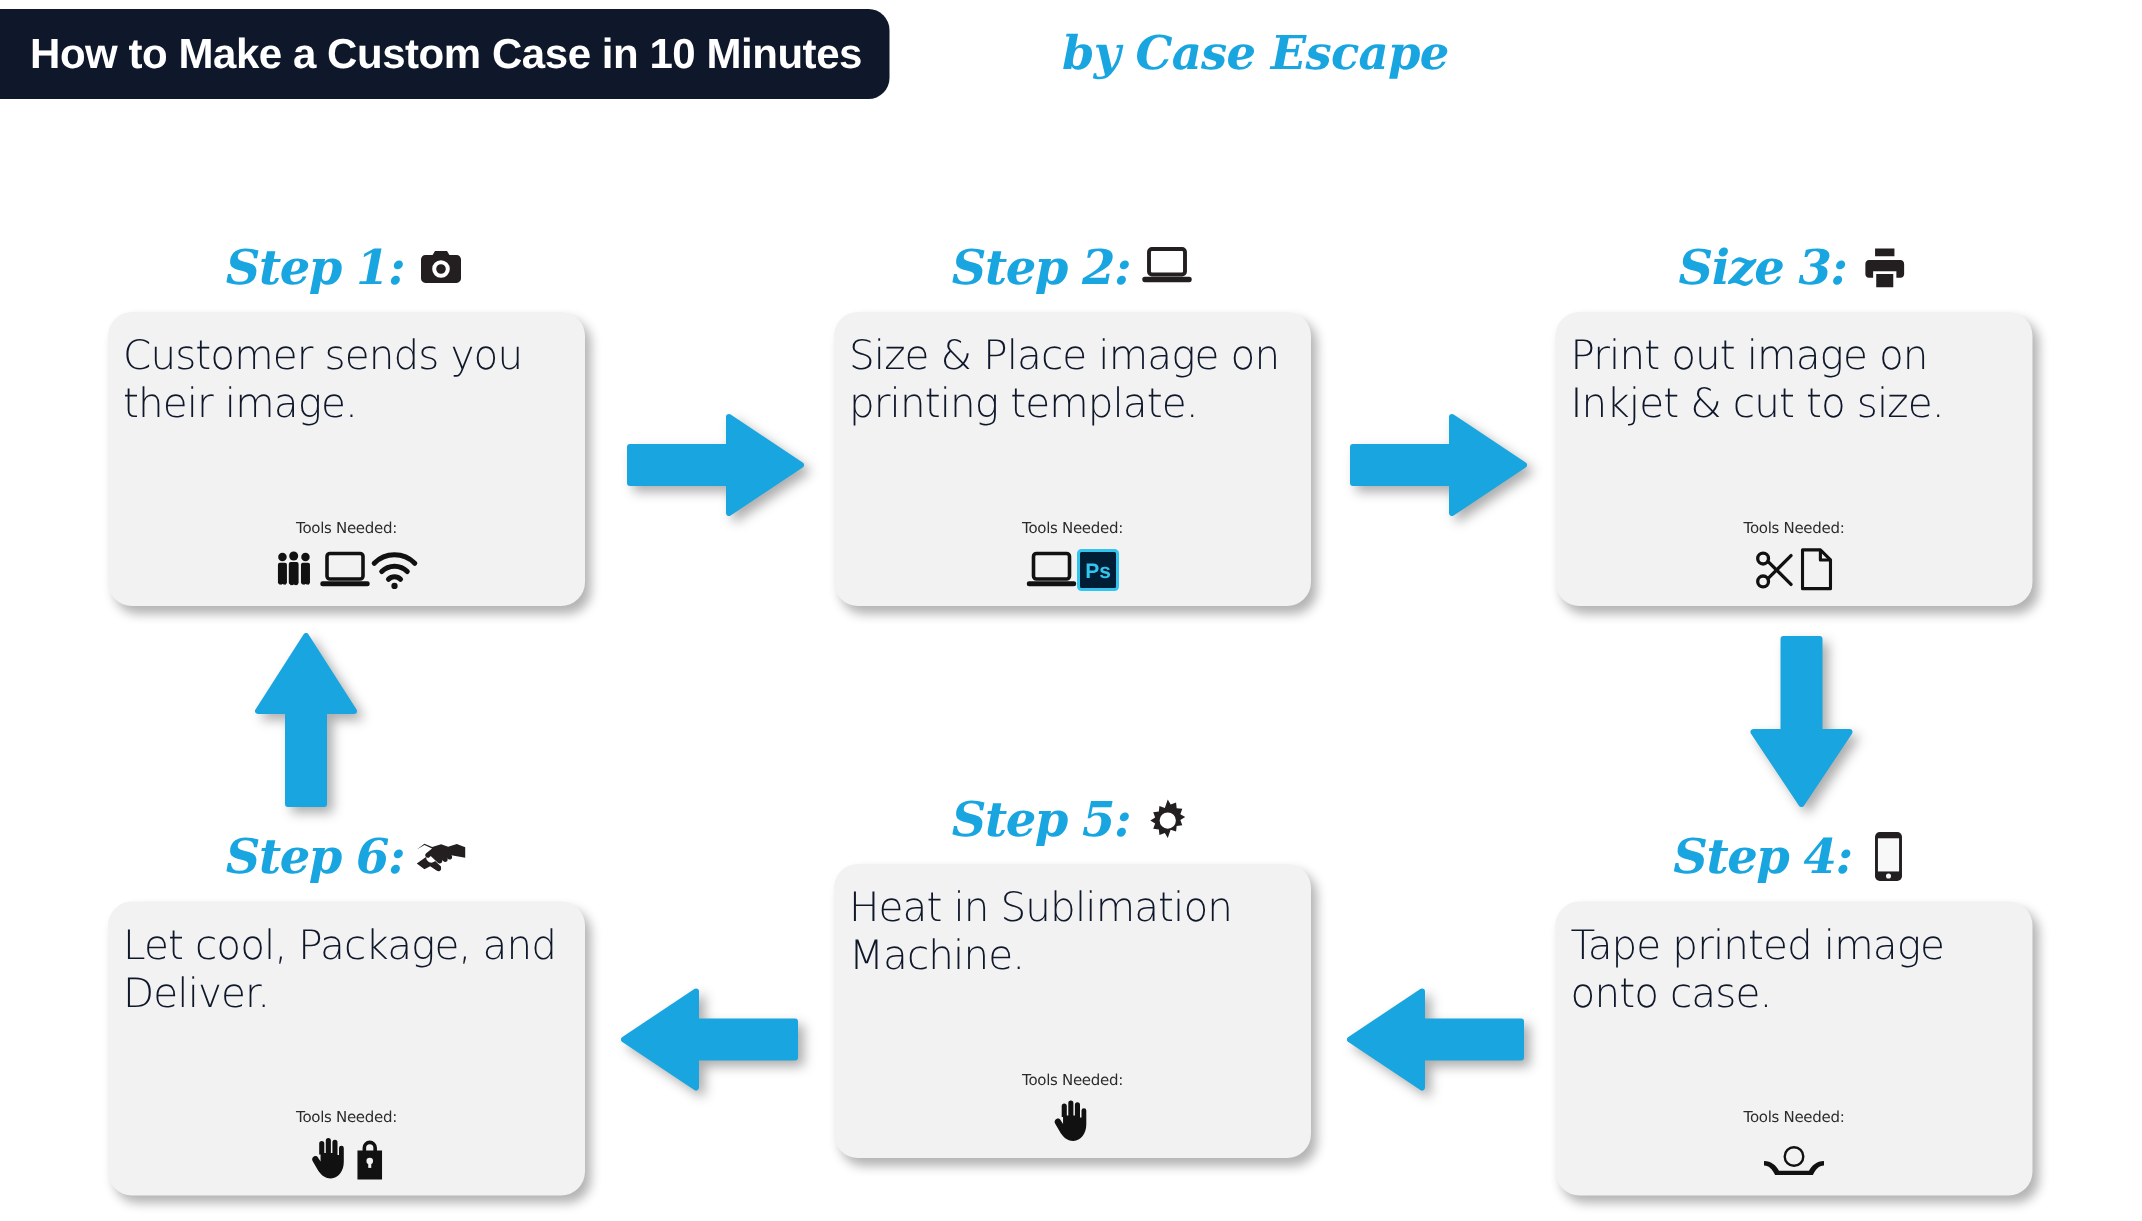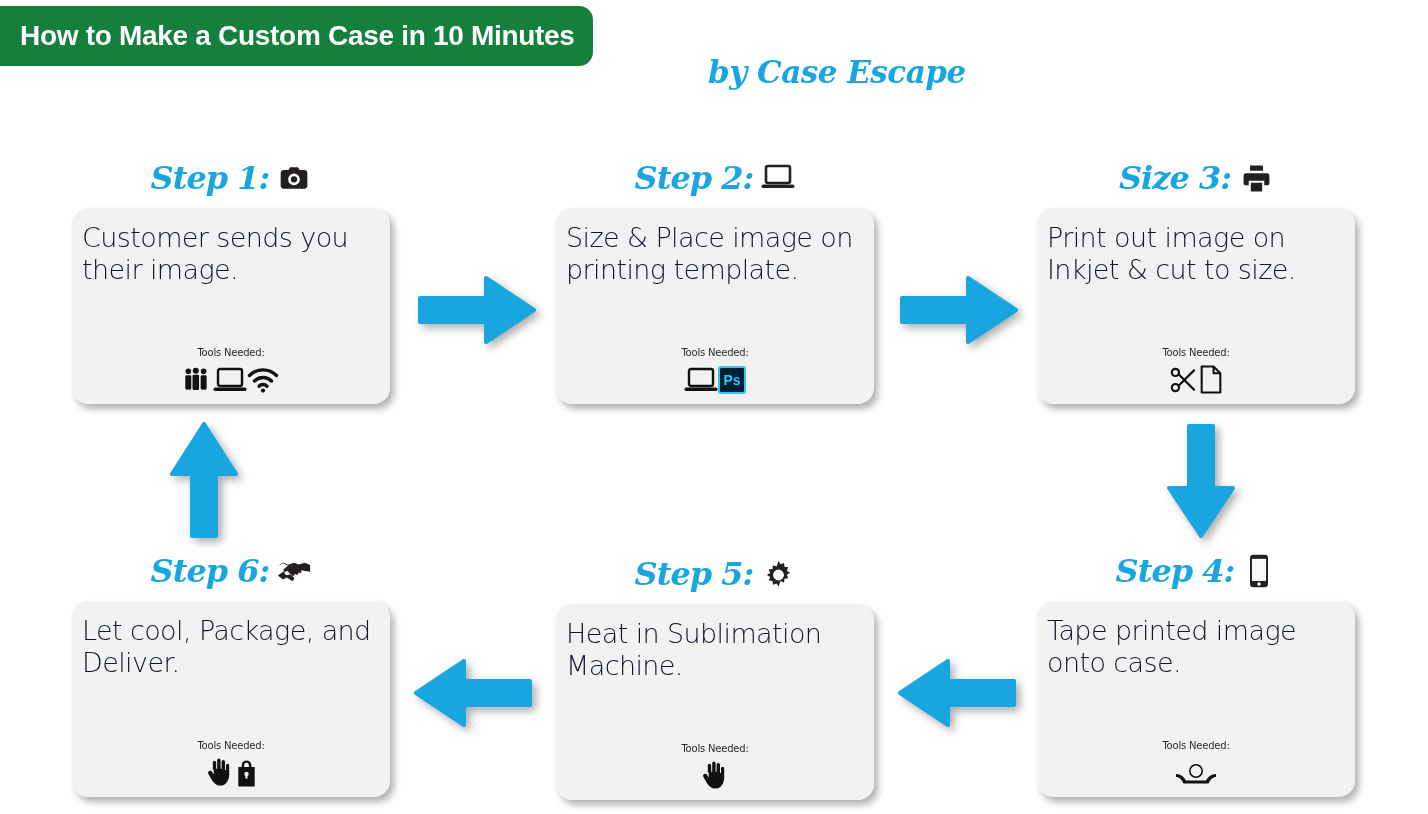--- a/index.html
+++ b/index.html
@@ -8,21 +8,21 @@
     background: #ffffff;
     font-family: "Liberation Sans", sans-serif;
     overflow: hidden;
   }
   #stage { position: relative; width: 1428px; height: 814px; }
 
   
   .header-bar {
     position: absolute; left: 0; top: 6px;
     height: 60px;
-    background: #15803d;
+    background: #0f172a;
     border-top-right-radius: 14px;
     border-bottom-right-radius: 14px;
     display: flex; align-items: center;
     padding: 0 18px 0 20px;
   }
   .header-title {
     color: #ffffff;
     font-size: 28px;
     font-weight: bold;
     font-family: "Liberation Sans", sans-serif;
@@ -32,21 +32,20 @@
   .header-brand {
     position: absolute;
     left: 708px; top: 18px;
     color: #19A6E0;
     font-size: 31px;
     font-weight: bold;
     font-style: italic;
     font-family: "DejaVu Serif", serif;
     white-space: nowrap;
     letter-spacing: -0.5px;
-    margin-top: 36px;
   }
 
   
   .step { position: absolute; }
 
   .step-head {
     display: flex;
     align-items: center;
     justify-content: center;
     gap: 8px;
@@ -271,21 +270,21 @@
         <span class="tool-icon">
           <svg width="42" height="24" viewBox="0 0 42 24" fill="currentColor">
             <circle cx="21" cy="8" r="6.2" fill="none" stroke="currentColor" stroke-width="1.6"></circle>
             <path d="M1 11c5 0 8 3 10 6.5h20C33 14 36 11 41 11v3c-3.4 0-5.6 2.6-7.4 6.4H8.4C6.6 16.6 4.4 14 1 14v-3z"></path>
           </svg>
         </span>
       </div>
     </div>
   </div>
 
-  <div class="step" style="left:556px; top:548px;">
+  <div class="step" style="left:556px; top:520px;">
     <div class="step-head">
       <span class="step-label">Step 5:</span>
       <span class="step-head-icon">
         <svg width="31" height="31" viewBox="0 0 24 24" fill="currentColor">
           <path d="M12 1.6l1.5 2.5 2.8-1 .3 2.9 2.9.3-1 2.8 2.5 1.5-2.5 1.5 1 2.8-2.9.3-.3 2.9-2.8-1L12 21.4l-1.5-2.5-2.8 1-.3-2.9-2.9-.3 1-2.8L3 12.4l2.5-1.5-1-2.8 2.9-.3.3-2.9 2.8 1L12 1.6zm0 6.6a4.2 4.2 0 100 8.4 4.2 4.2 0 000-8.4z"></path>
         </svg>
       </span>
     </div>
     <div class="card">
       <div class="card-text">Heat in Sublimation Machine.</div>

